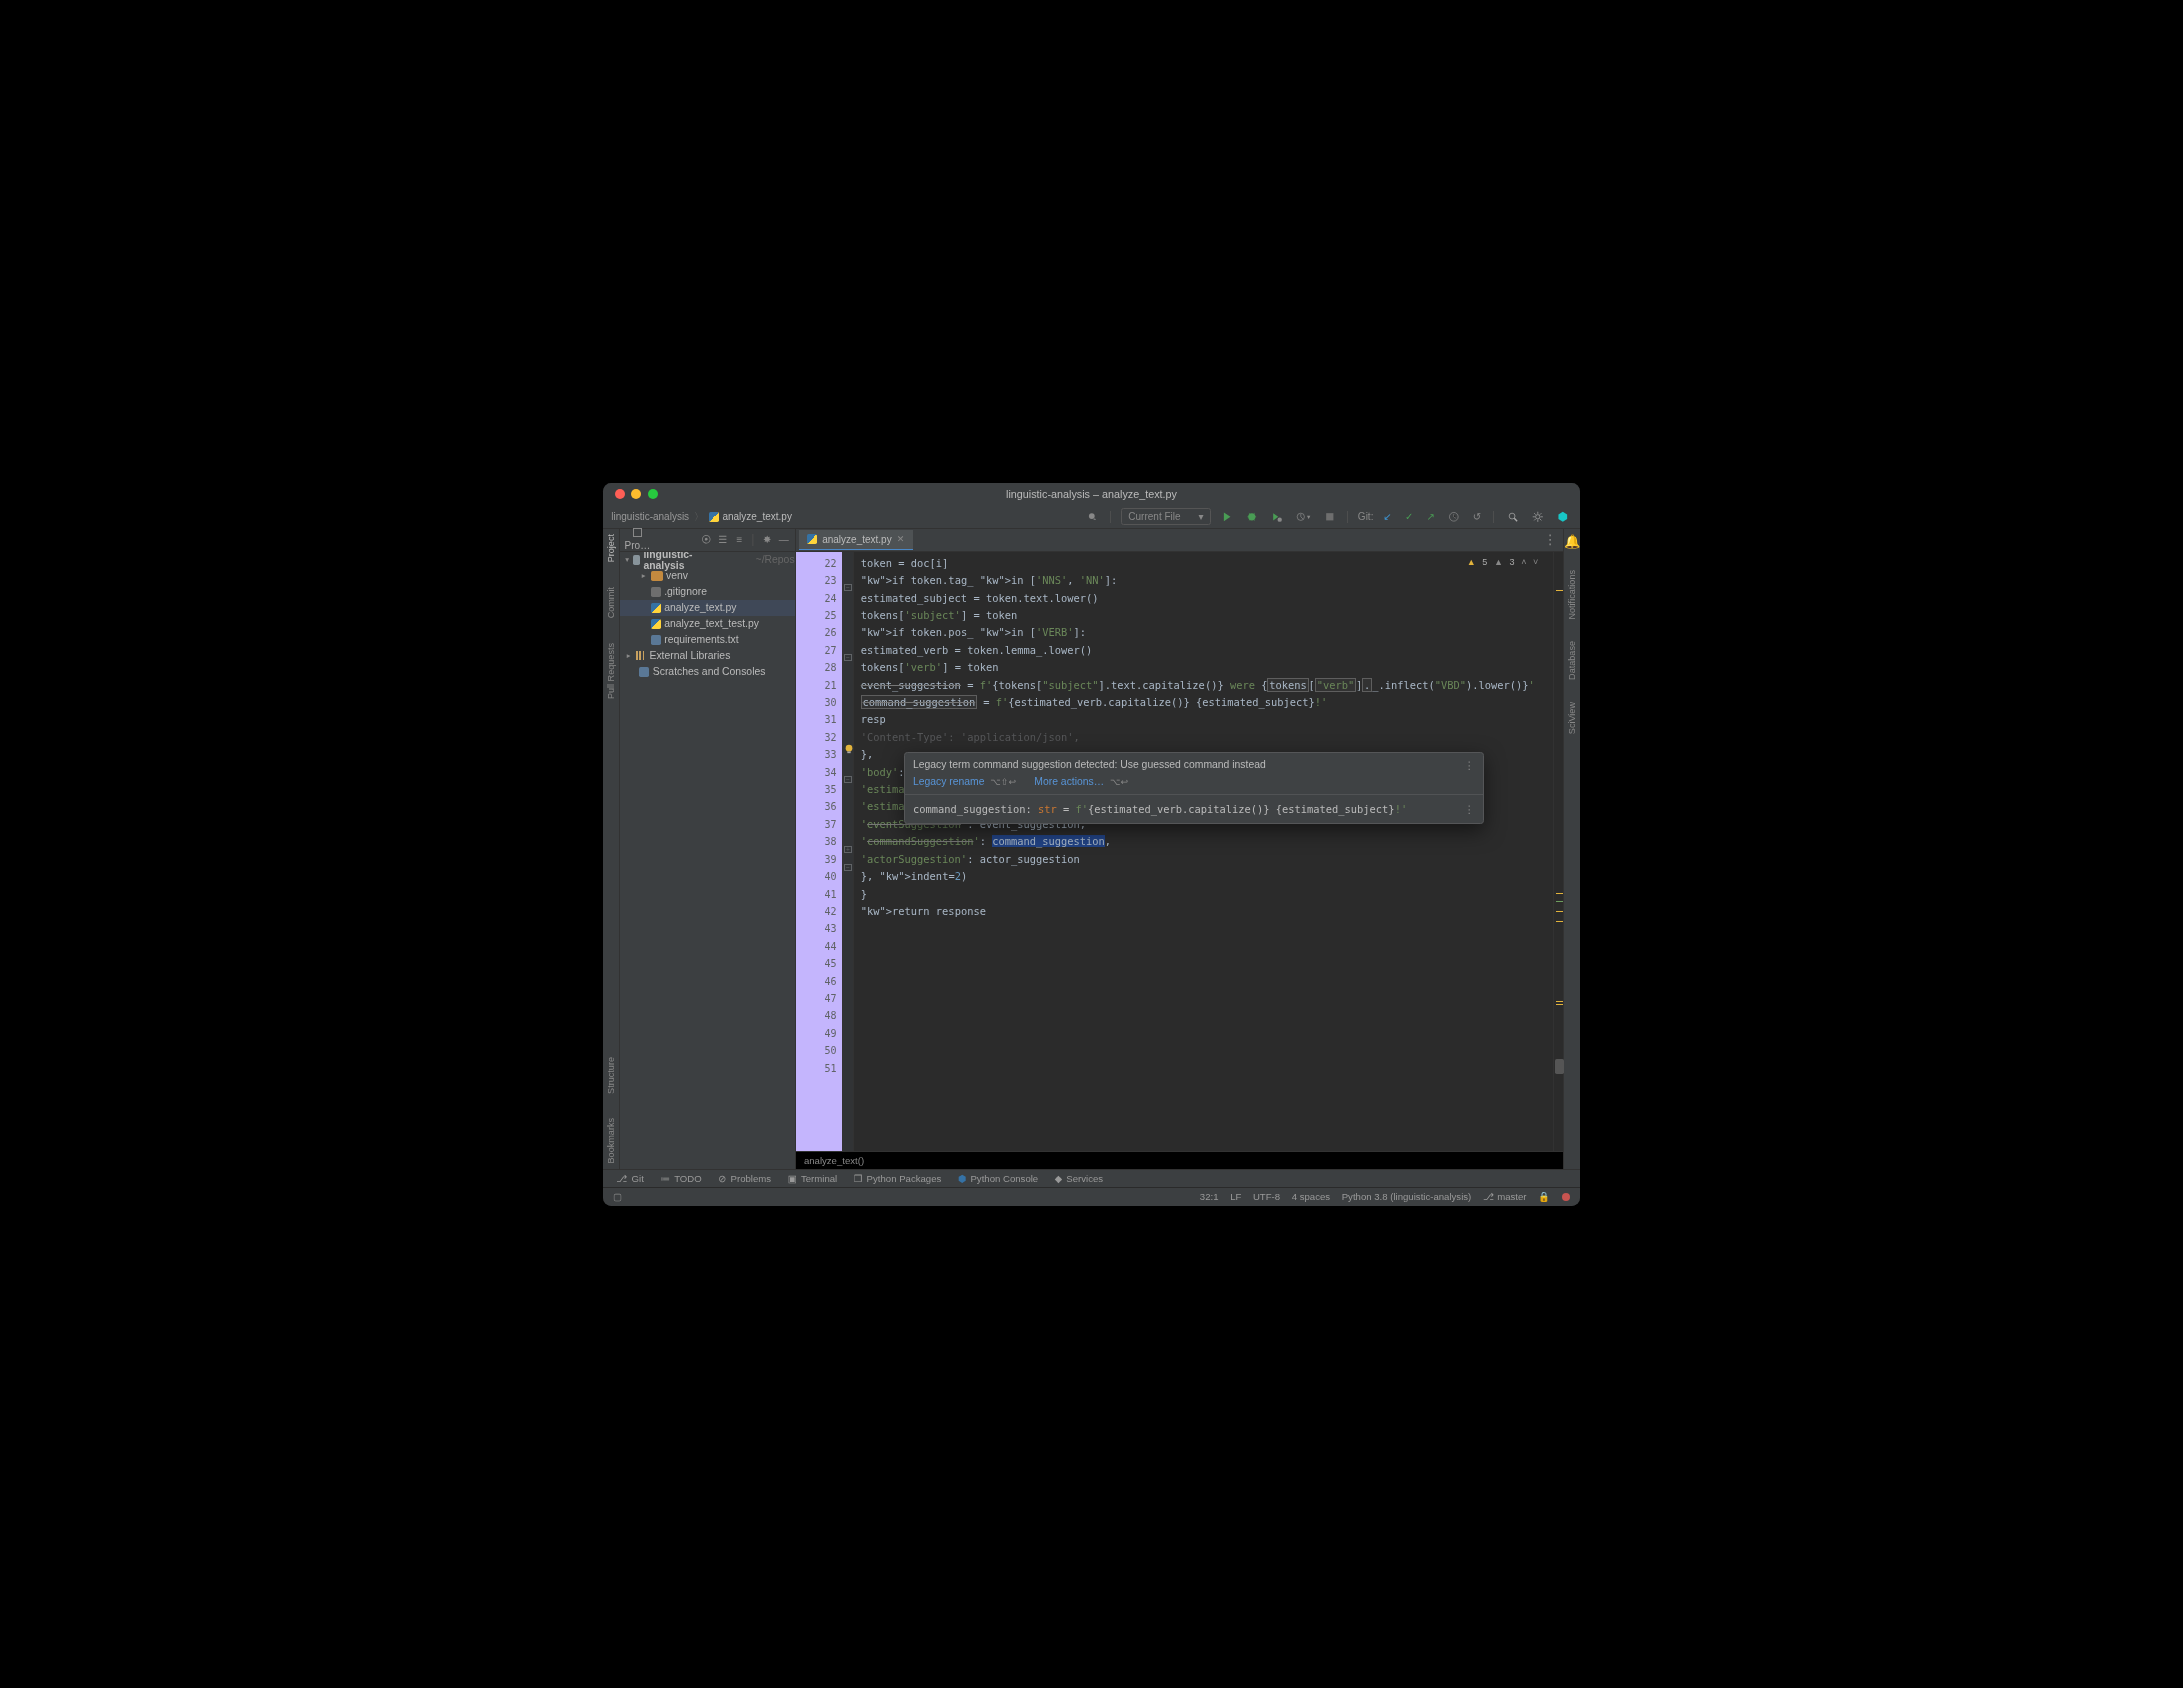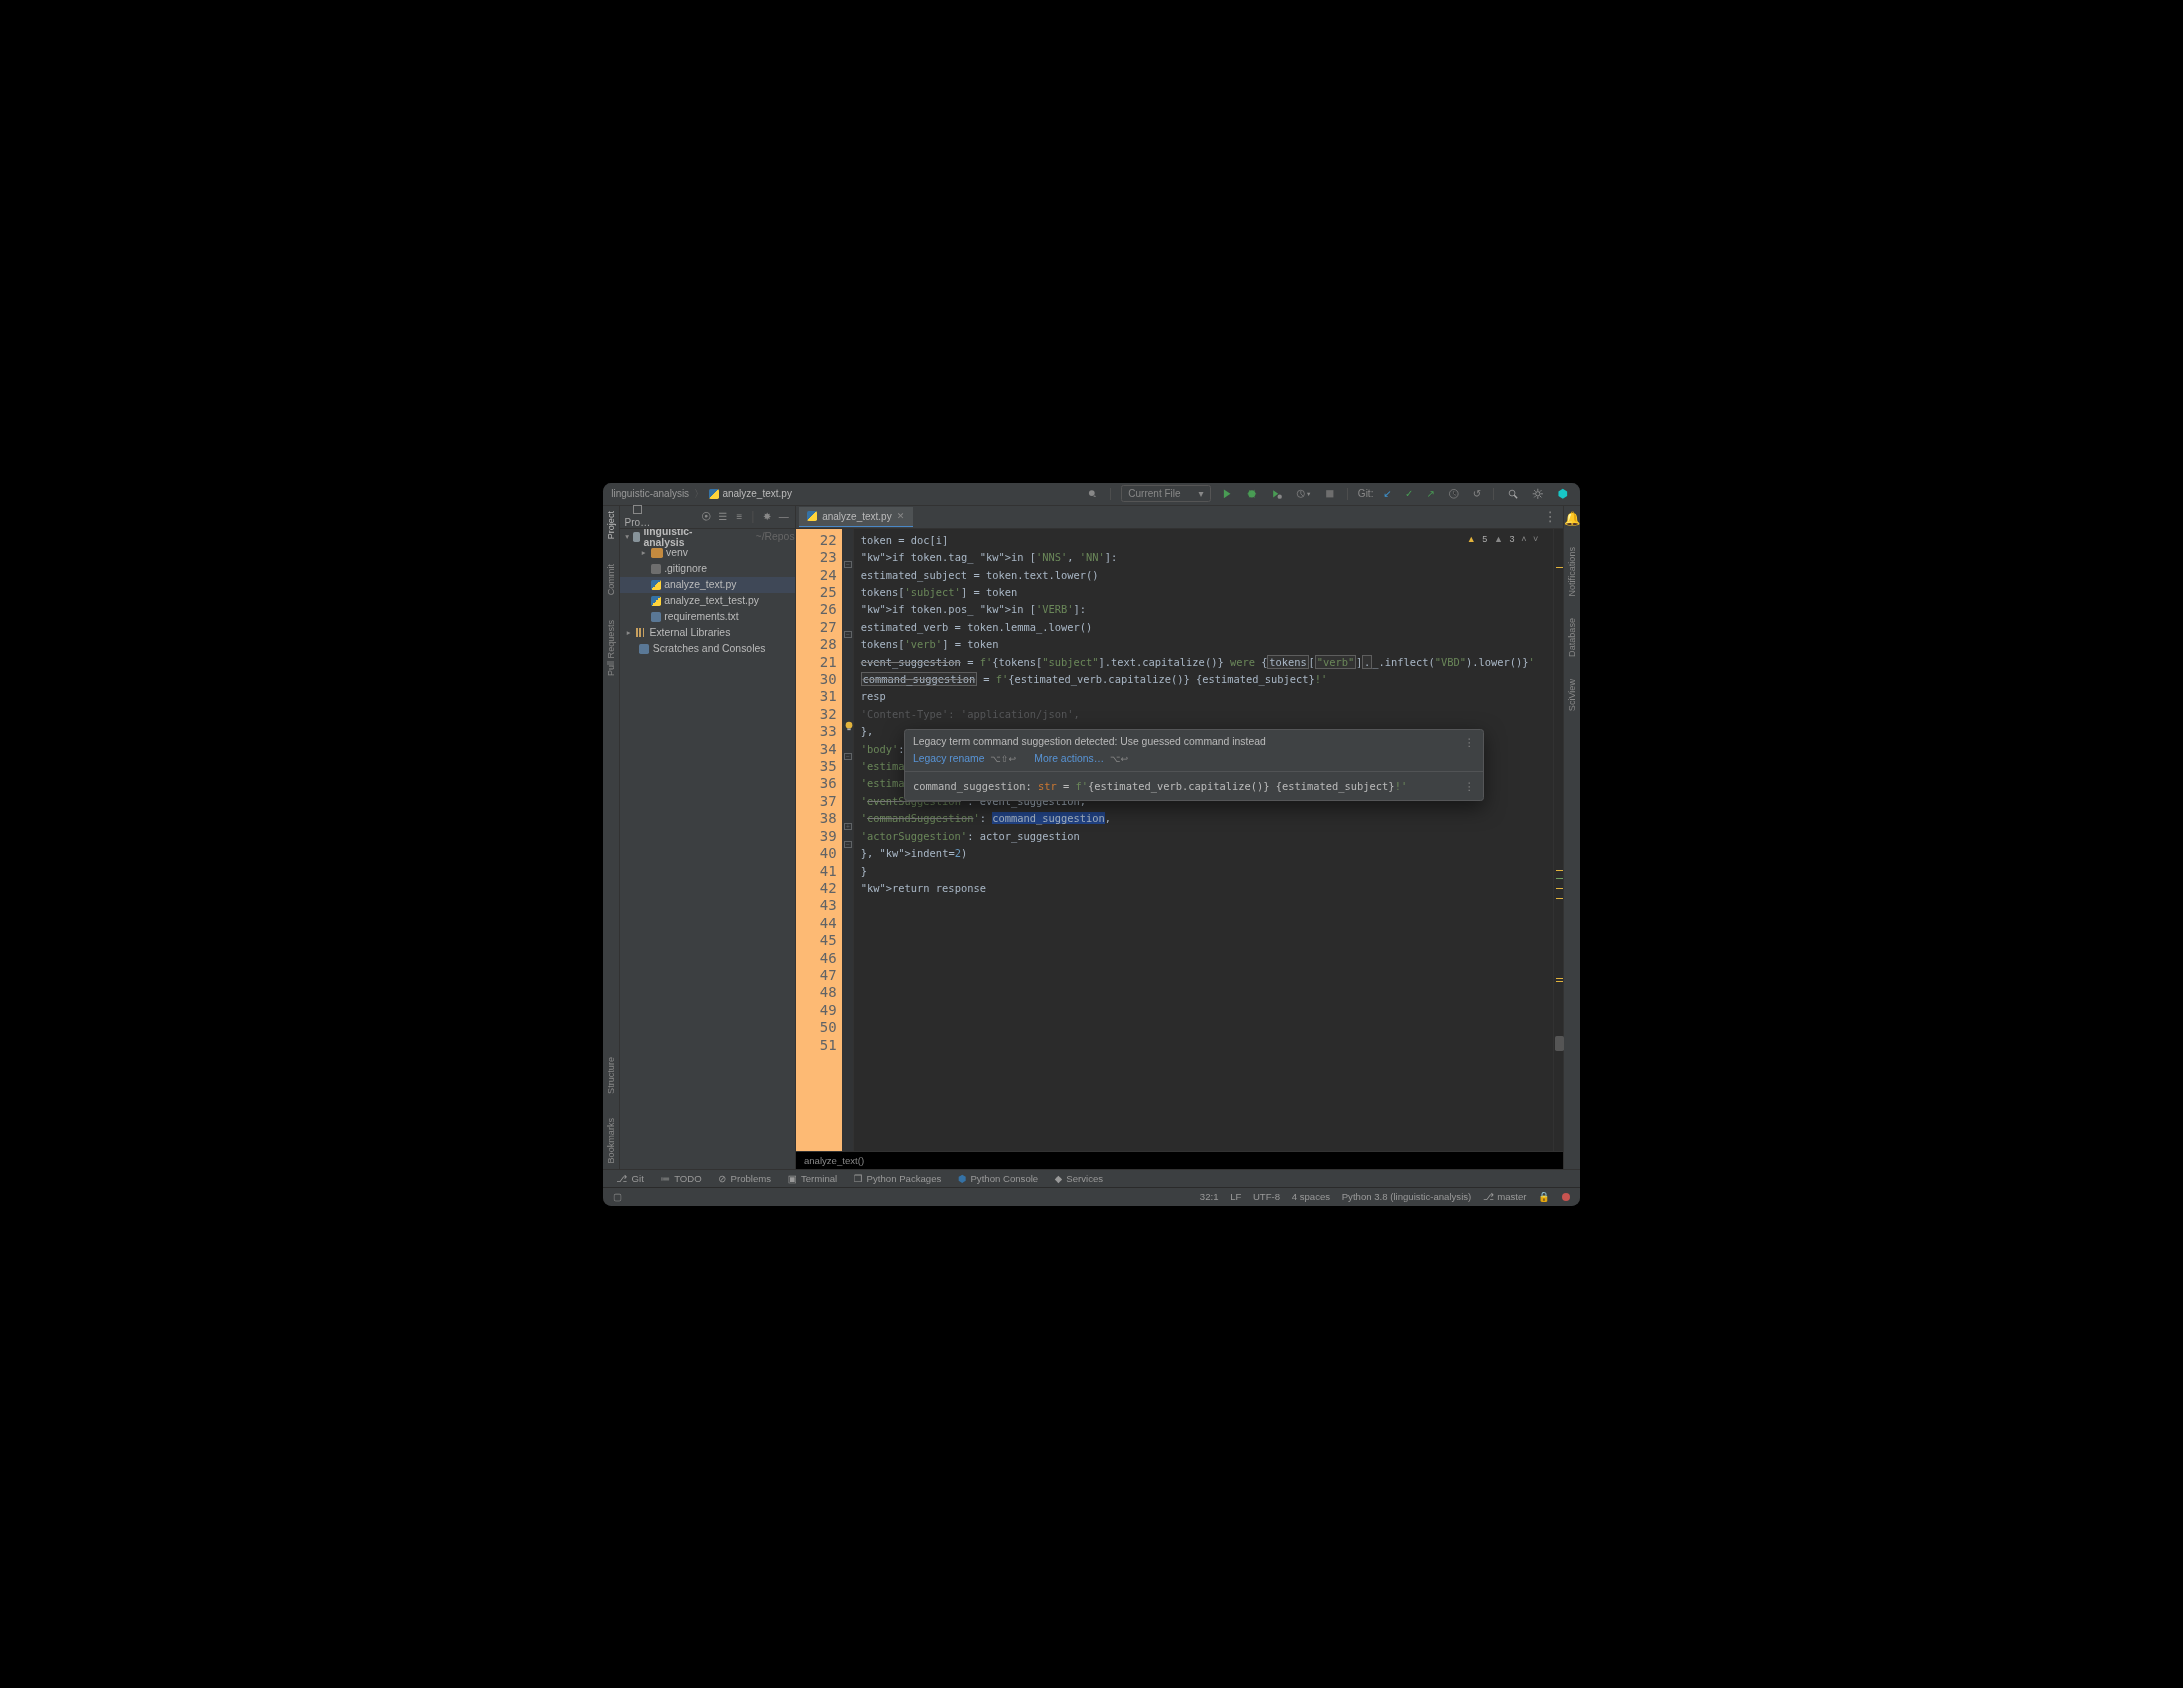--- a/index.html
+++ b/index.html
@@ -51,21 +51,21 @@
   .editpane { flex:1; display:flex; flex-direction:column; min-width:0; background:#2b2b2b; }
   .tabbar { height:23px; background:#3c3f41; display:flex; align-items:center; border-bottom:0.8px solid #323232; padding-left:3.3px;}
   .etab { height:20px; display:flex; align-items:center; gap:5px; padding:0 8.3px; background:#4e5254; color:#bbb; font-size:10px; border-bottom:1.7px solid #4a88c7; cursor:pointer;}
   .etab .close{color:#888;font-size:9.1px;}
   .tabbar .spacer{flex:1;}
   .tabbar .dots{color:#888;padding:0 6.6px;cursor:pointer;}
   .warnrow{ position:absolute; right:25px; top:5px; display:flex; align-items:center; gap:6.6px; color:#aaa; font-size:9.1px; z-index:3;}
   .warnrow .tri{color:#e2b33c;}
   .warnrow .tri2{color:#888;}
   .editor { flex:1; position:relative; display:flex; min-height:0;}
-  .gutter { width:47px; background:#fdba74; color:#606366; font-family:Menlo,monospace; font-size:14px; text-align:right; padding:3.3px 5px 3.3px 0; line-height:17.4px; user-select:none; border-right:0.8px solid #323232;}
+  .gutter { width:47px; background:#c4b5fd; color:#606366; font-family:Menlo,monospace; font-size:10px; text-align:right; padding:3.3px 5px 3.3px 0; line-height:17.4px; user-select:none; border-right:0.8px solid #323232;}
   .foldcol { width:11.6px; background:#313335; border-right:0.8px solid #323232; position:relative;}
   .foldmark{position:absolute;left:1.7px;width:7.5px;height:7.5px;border:0.8px solid #606366;color:#606366;font-size:6.6px;line-height:5.8px;text-align:center;}
   .bulb{position:absolute; left:1.7px; width:10px;height:10px;}
   .code { flex:1; padding:3.3px 6.6px; font-family:Menlo,monospace; font-size:10.4px; line-height:17.4px; color:#a9b7c6; overflow:hidden; position:relative;} .code .str{color:#6a8759;} .code .num{color:#6897bb;}
   .code .strike{text-decoration:line-through;text-decoration-color:#777;}
   .code .boxed{border:0.8px solid #5e5e5e;padding:0 0.8px;background:#323232;}
   .code .dimline{color:#555658;}
   .code .hl{background:#214283;}
   .errstripe{width:10px;background:#2b2b2b;border-left:0.8px solid #323232;position:relative;}
   .errstripe .m{position:absolute;left:1.7px;width:6.6px;height:1.7px;}
@@ -91,20 +91,28 @@
   .branch{display:flex;align-items:center;gap:3.3px;cursor:pointer;}
   .runicons svg, .tb-btn svg{width:11.6px;height:11.6px;}
   .play{fill:#499c54;} .bug{fill:#499c54;} .stop{fill:#6e6e6e;}
 </style>
 </head>
 <body>
 
 <div class="desktop">
   <div class="window">
 
+    <div class="titlebar">
+      <div class="traffic">
+        <div class="dot r"></div>
+        <div class="dot y"></div>
+        <div class="dot g"></div>
+      </div>
+      <div class="title">linguistic-analysis – analyze_text.py</div>
+    </div>
 
     <div class="navbar">
       <div class="crumbs">
         <span>linguistic-analysis</span>
         <span class="sep">〉</span>
         <span class="crumb-file">
             <span class="pyicon"></span>
             <span>analyze_text.py</span>
           </span>
       </div>

